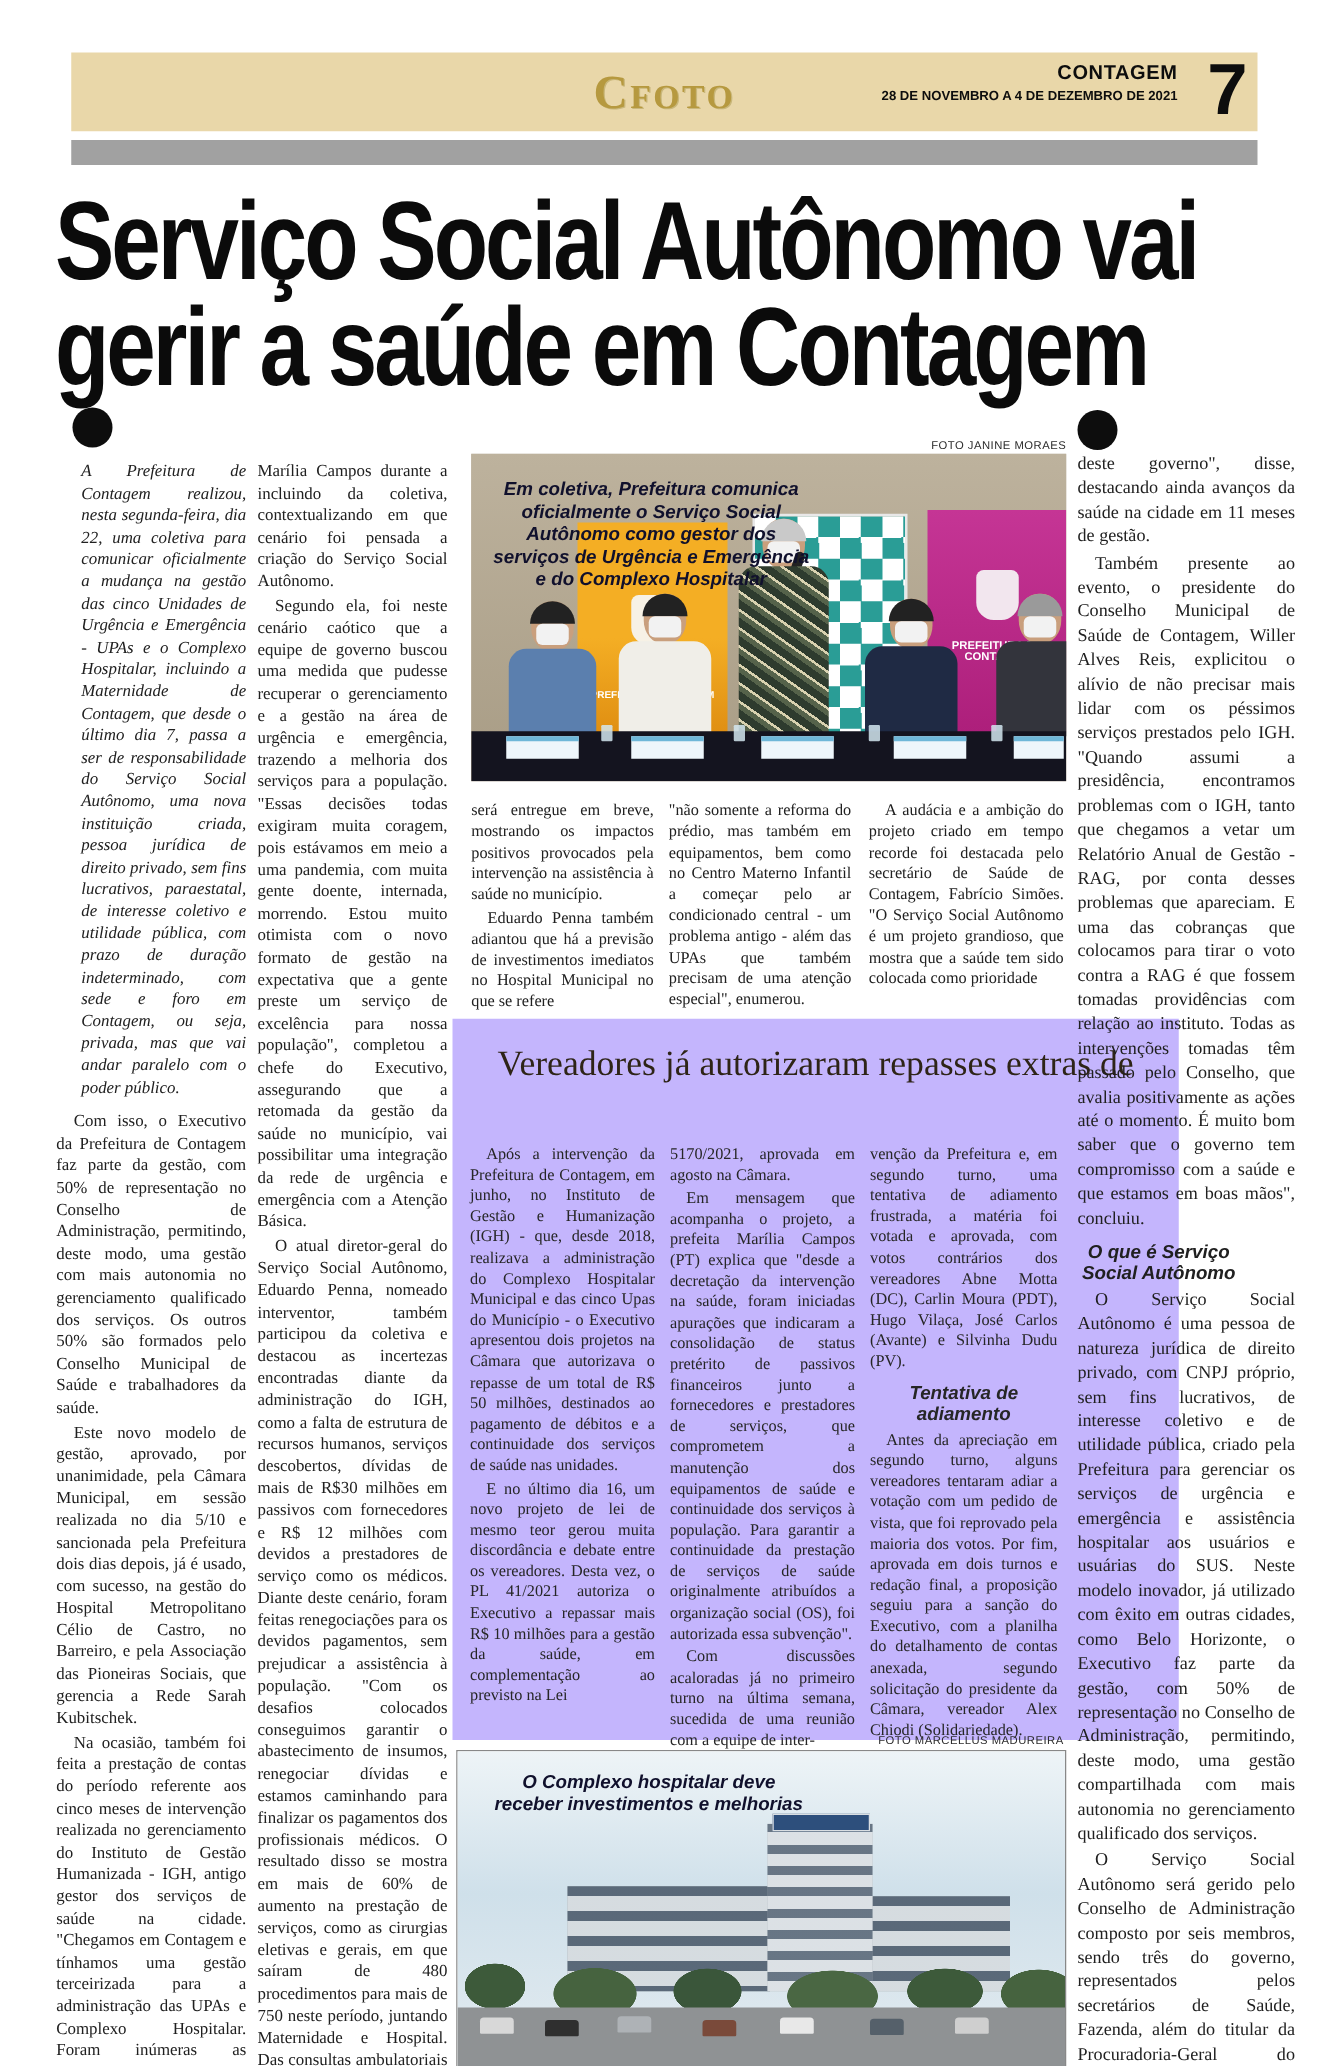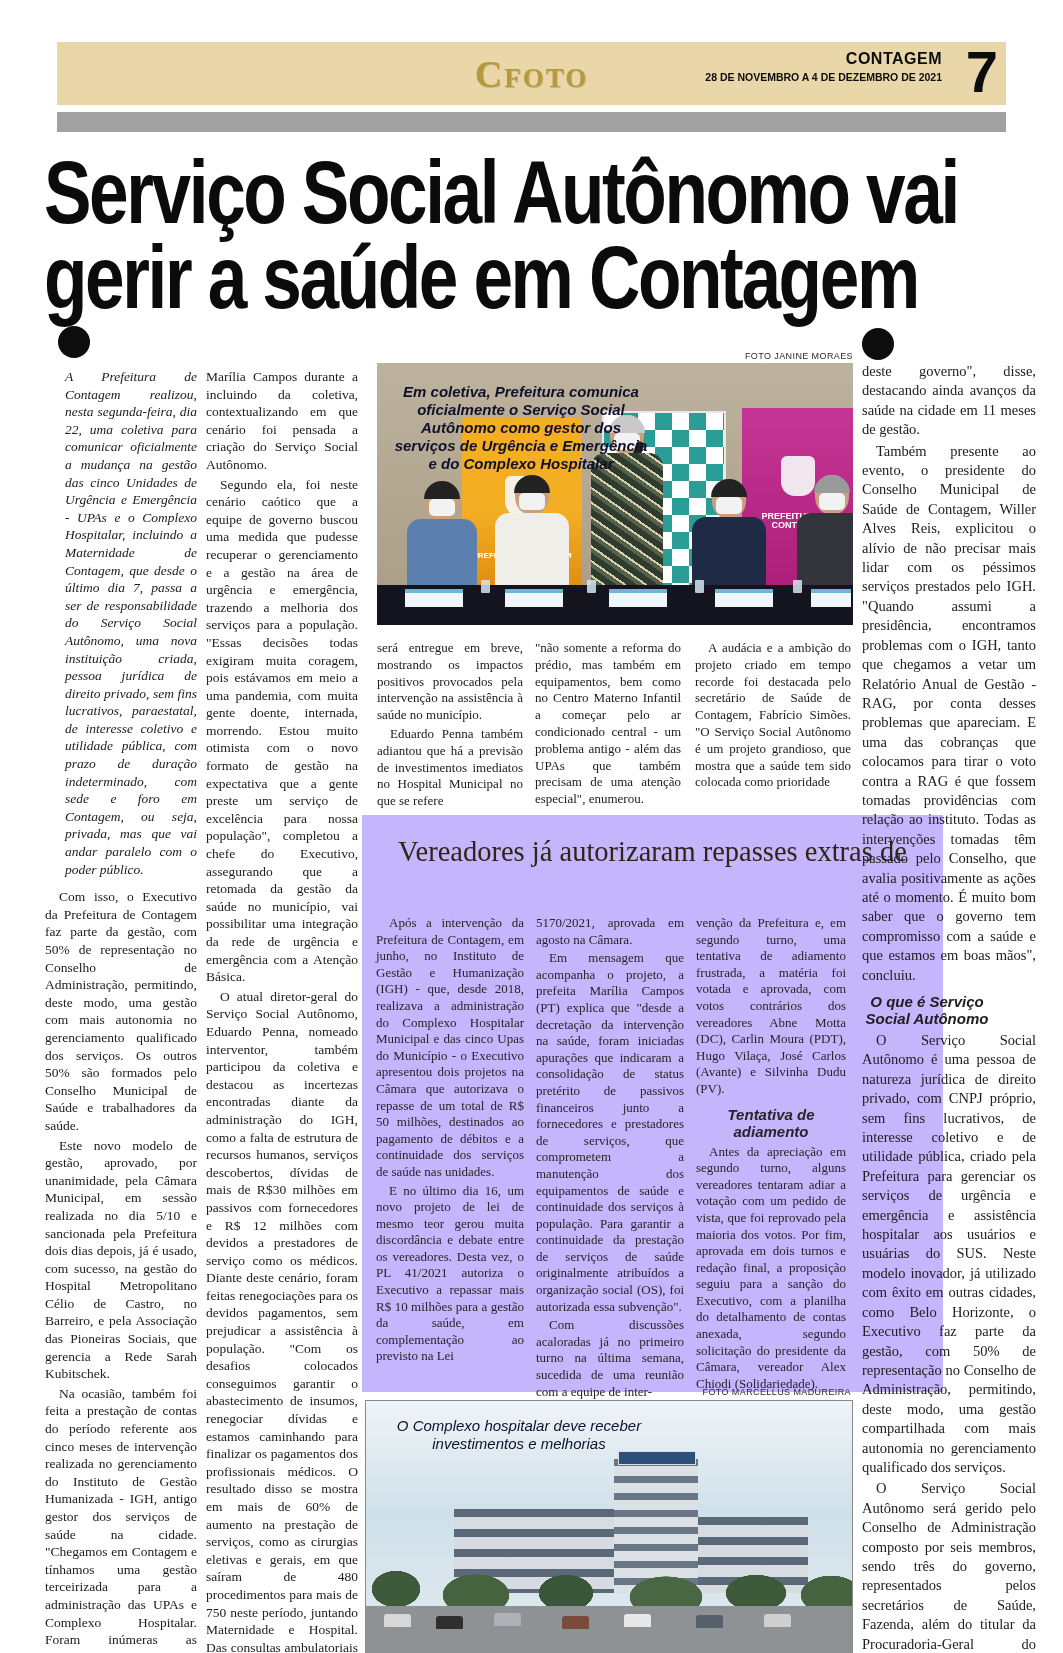--- a/index.html
+++ b/index.html
@@ -93,21 +93,21 @@
          background:
           radial-gradient(40px 30px at 30px 40px,#3d5a3a 60%,transparent 61%),
           radial-gradient(55px 34px at 110px 46px,#46633f 60%,transparent 61%),
           radial-gradient(45px 30px at 200px 44px,#3a563a 60%,transparent 61%),
           radial-gradient(60px 34px at 300px 48px,#4a6743 60%,transparent 61%),
           radial-gradient(50px 30px at 390px 44px,#3d5a3a 60%,transparent 61%),
           radial-gradient(50px 32px at 465px 46px,#46633f 60%,transparent 61%);}
   .lot{position:absolute;left:0;bottom:0;width:486px;height:48px;background:#8f9294;}
   .car{position:absolute;height:13px;width:27px;border-radius:3px 3px 1px 1px;}
   .photo2-caption{position:absolute;left:28px;top:16px;width:250px;text-align:center;
-                  font-family:"Liberation Sans",sans-serif;font-weight:400;font-style:italic;
+                  font-family:"Liberation Sans",sans-serif;font-weight:700;font-style:italic;
                   font-size:15px;line-height:18px;color:#10102c;}
 </style>
 </head>
 <body>
 
 <div id="page">
 
   <div class="header-bar">
     <div class="section-title"><span class="bigc">C</span><span>FOTO</span></div>
     <div class="header-right">

